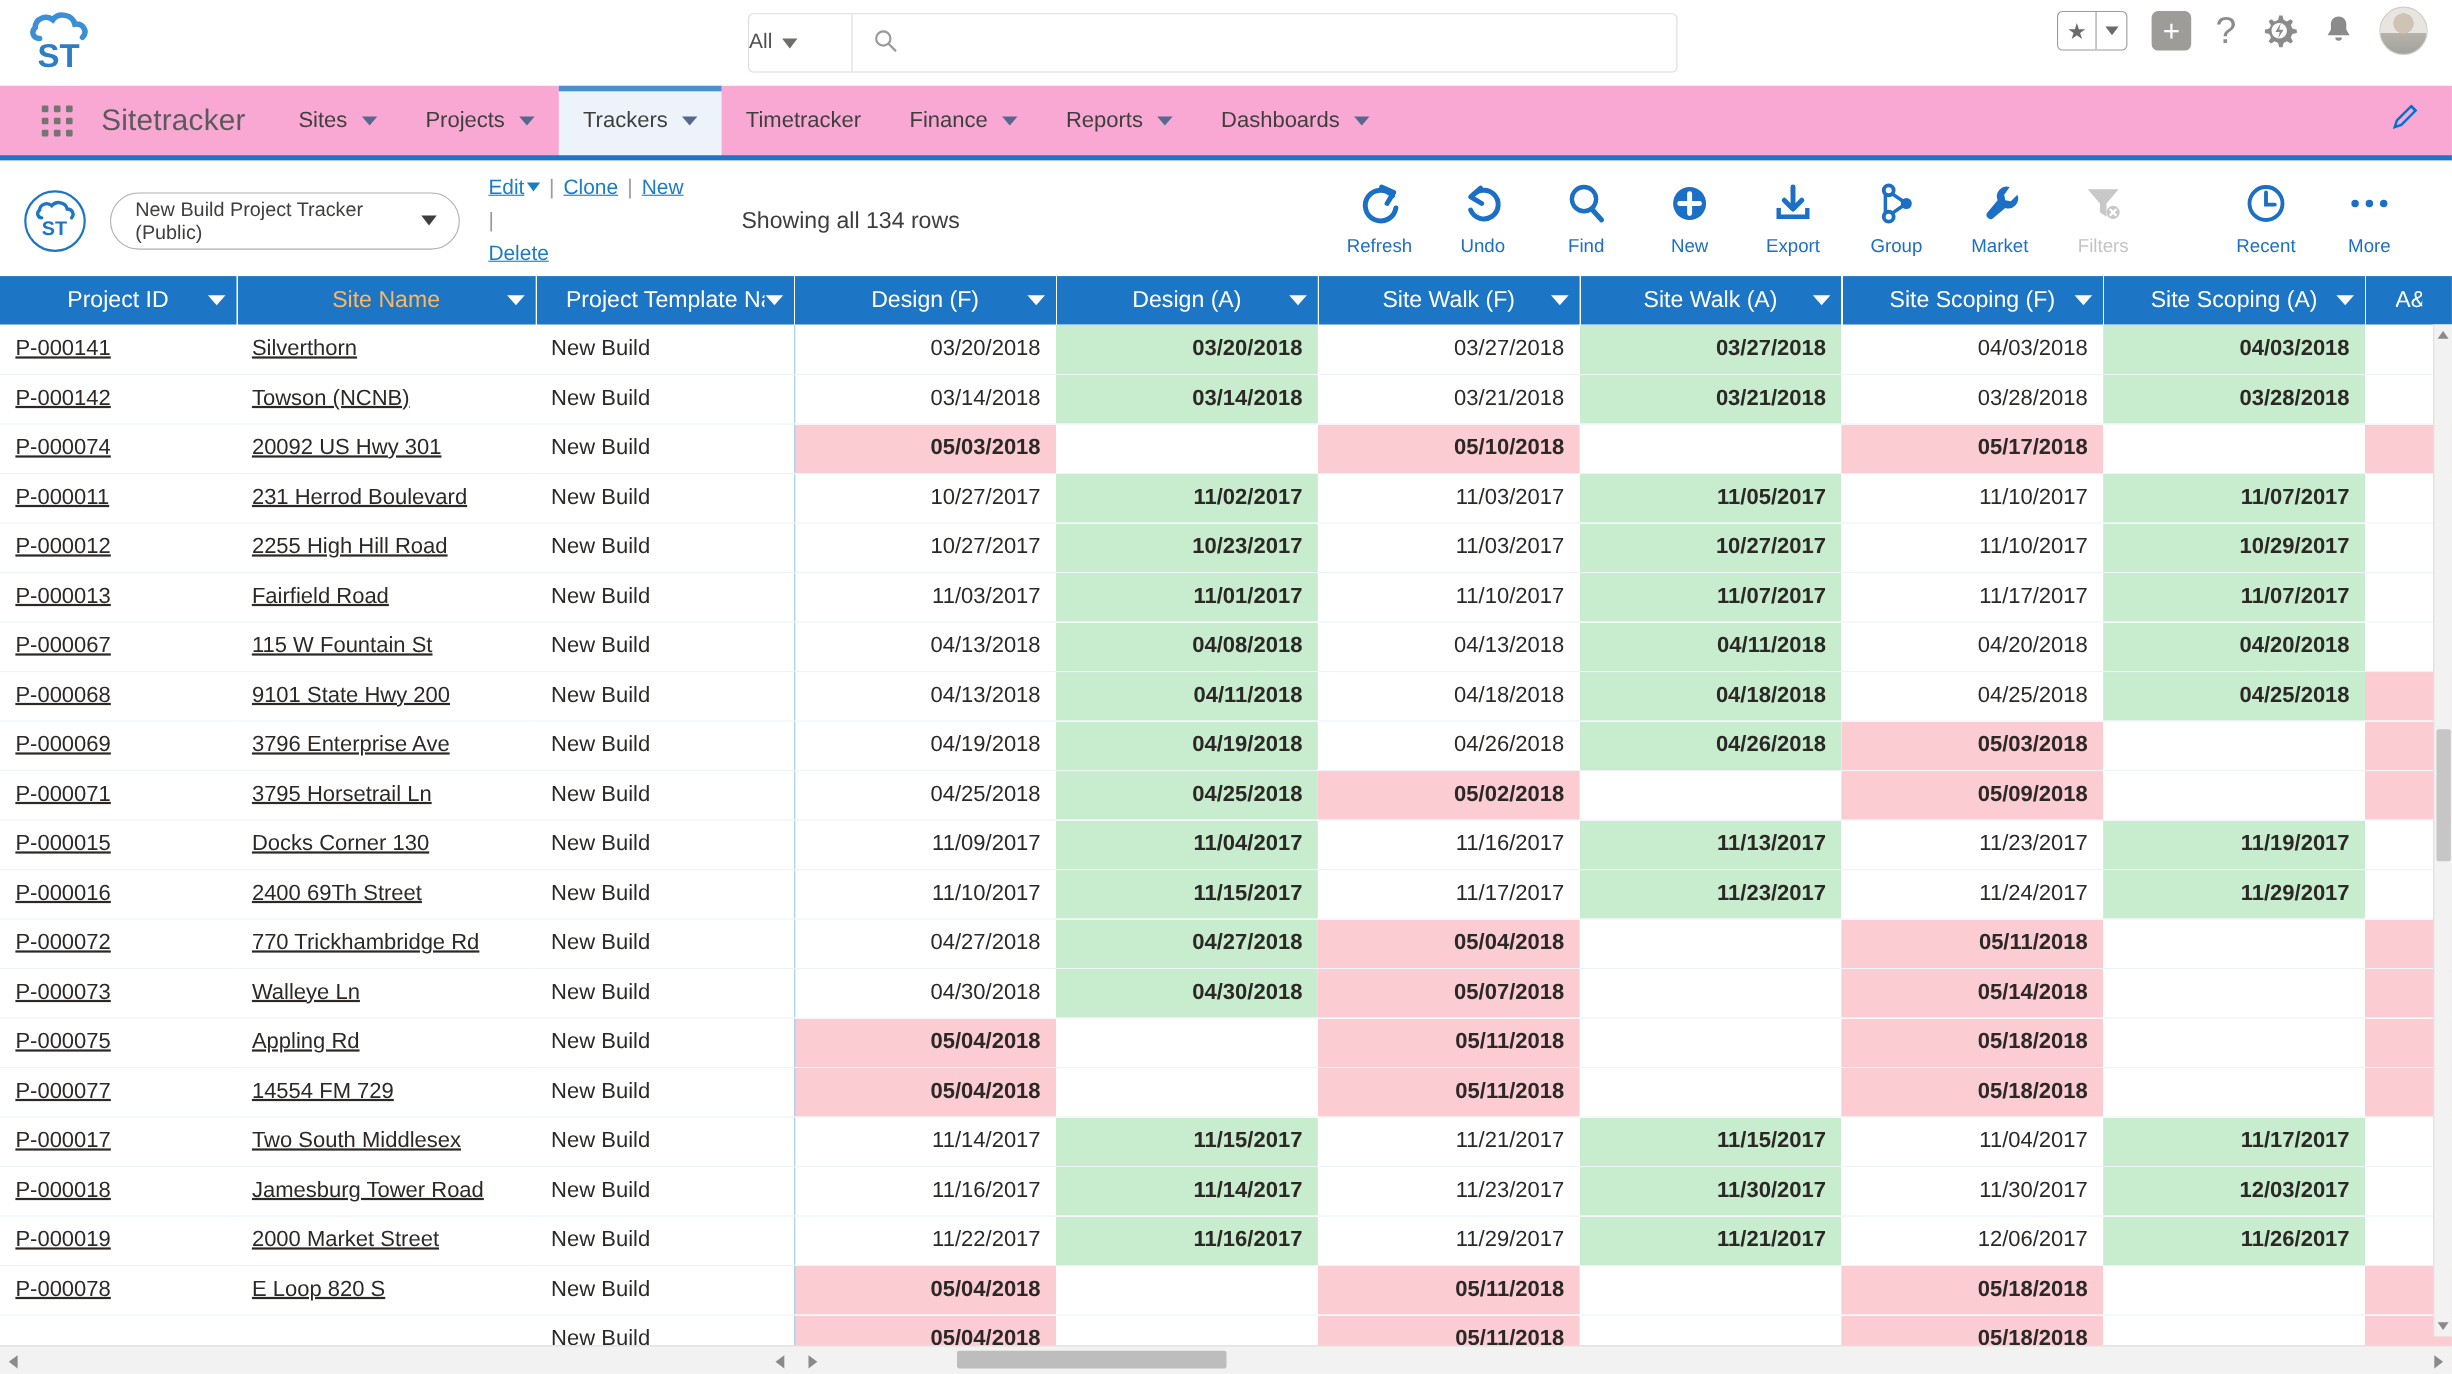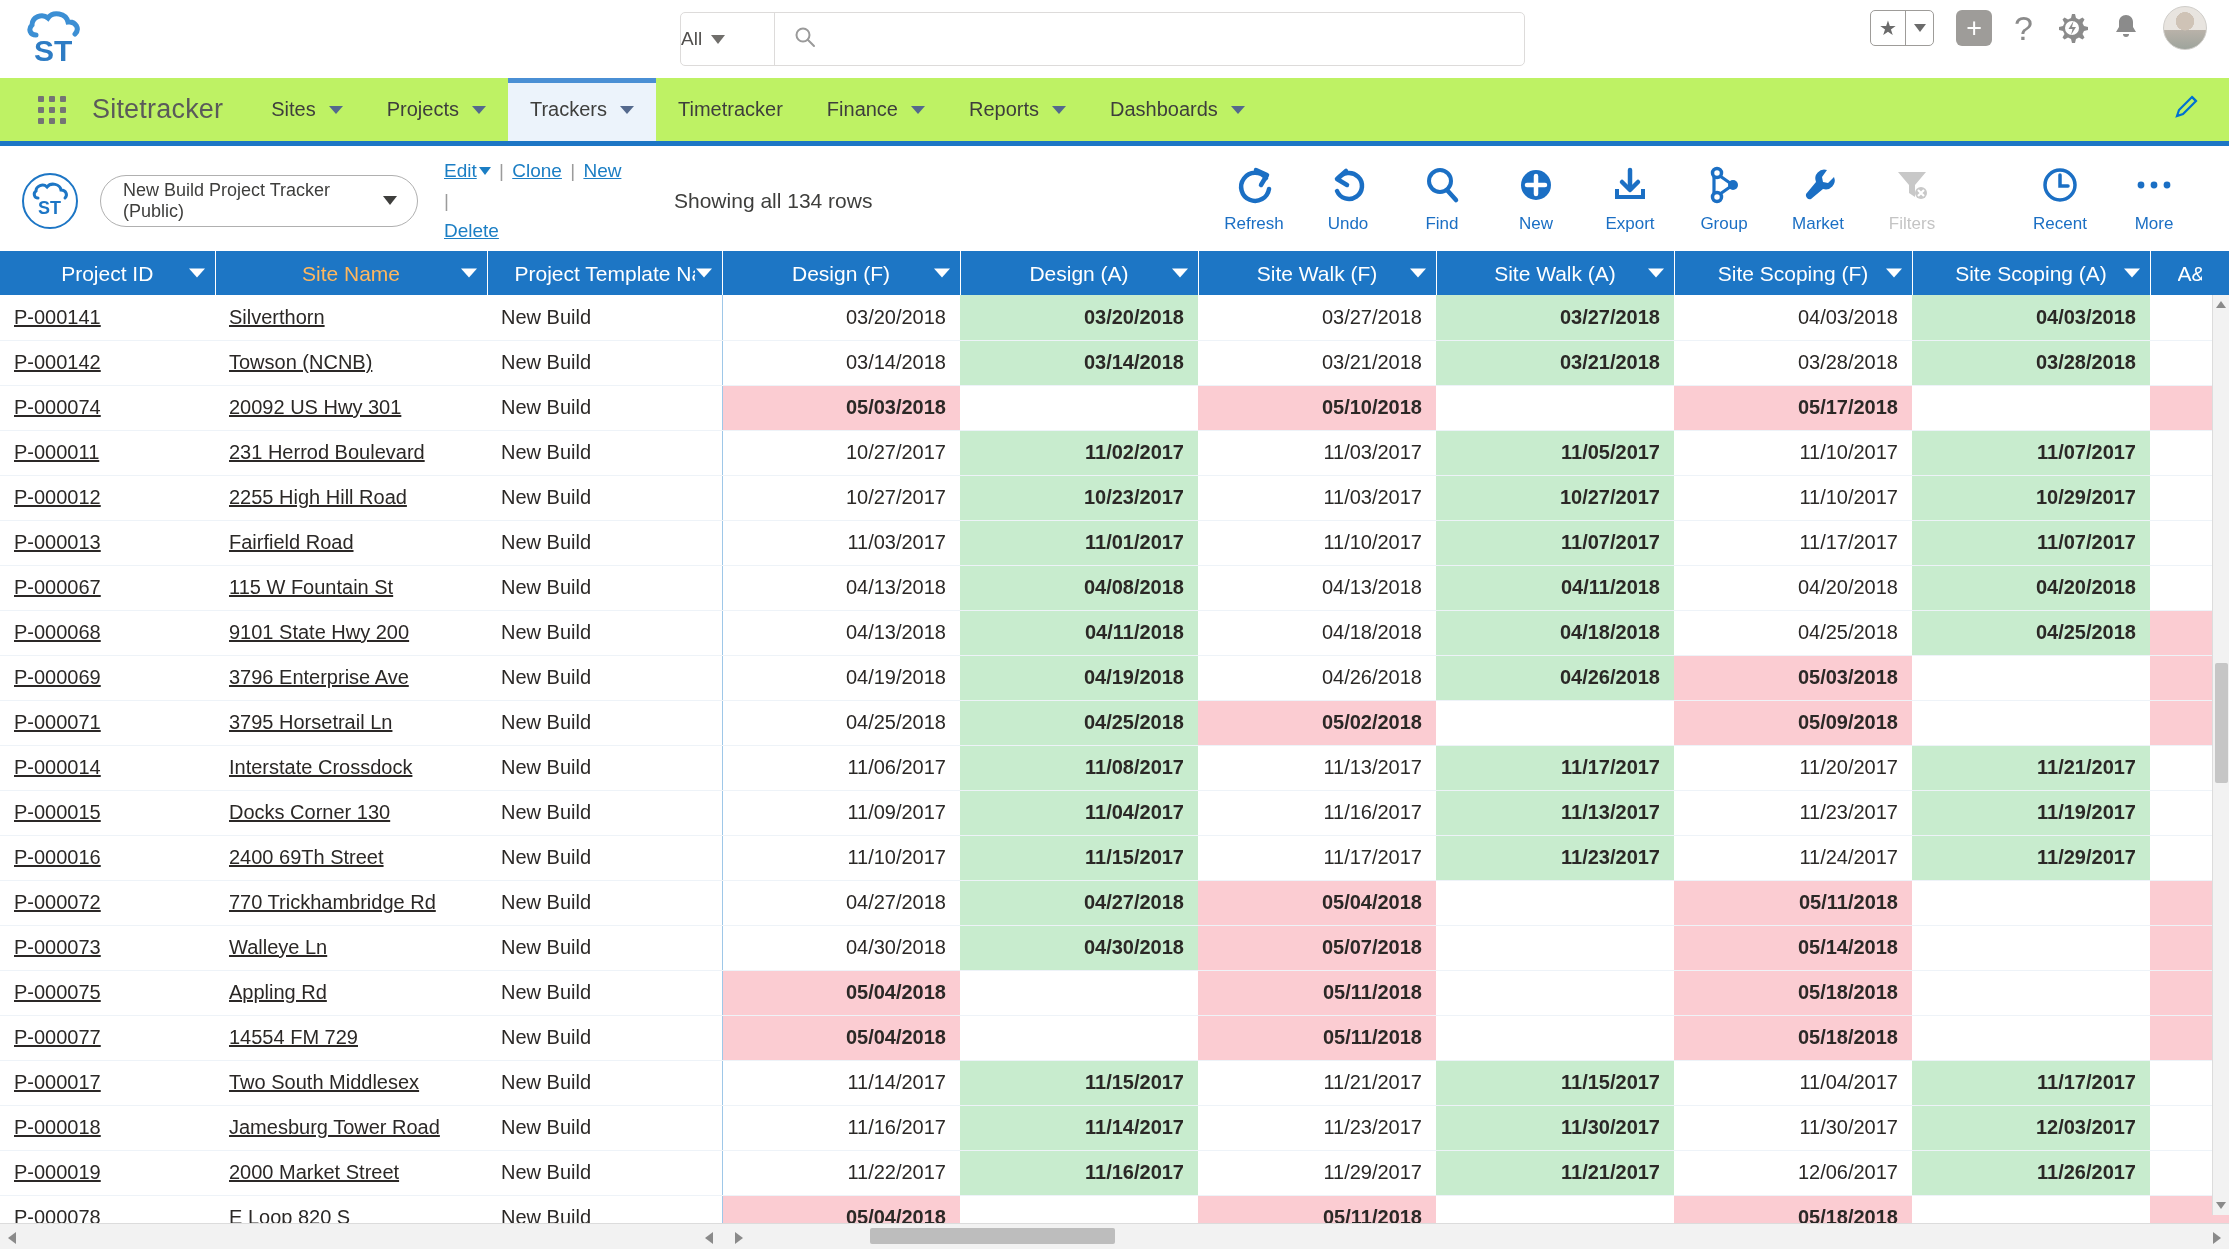--- a/index.html
+++ b/index.html
@@ -42,21 +42,21 @@
   .hicon { color:#8b8b8b; display:flex; align-items:center; justify-content:center; }
   .avatar {
     width:44px;height:44px;border-radius:50%;
     background: radial-gradient(circle at 50% 34%, #cfc3b6 0 26%, transparent 27%), linear-gradient(180deg,#e8e4df 0 54%, #b9b2a9 55%, #9ea49c 100%);
     border:1px solid #cfcdc9; overflow:hidden;
   }
 
   
   .app-nav {
     height: 63px; display:flex; align-items:stretch; padding-left: 26px;
-    background:#bef264; position:relative;
+    background:#f9a8d4; position:relative;
   }
   .waffle { width:52px; display:flex; align-items:center; justify-content:center; }
   .waffle-grid { display:grid; grid-template-columns:repeat(3,6px); grid-gap:5px; }
   .waffle-grid i { width:6px;height:6px;background:#747474;border-radius:1px;display:block; }
   .app-name {
     display:flex; align-items:center; font-size:27px; color:#5a5a5a;
     padding: 0 26px 0 14px; font-weight:400; letter-spacing:.2px;
   }
   .nav-item {
     display:flex; align-items:center; gap:13px; padding: 0 22px;
@@ -530,32 +530,20 @@
             <td class="c-tpl">New Build</td>
             <td class="c-date sep-left">04/25/2018</td>
             <td class="c-date cell-green">04/25/2018</td>
             <td class="c-date cell-red">05/02/2018</td>
             <td class="c-date"></td>
             <td class="c-date cell-red">05/09/2018</td>
             <td class="c-date"></td>
             <td class="c-date cell-red"></td>
           </tr>
           <tr>
-            <td class="c-id"><a>P-000014</a></td>
-            <td class="c-name"><a>Interstate Crossdock</a></td>
-            <td class="c-tpl">New Build</td>
-            <td class="c-date sep-left">11/06/2017</td>
-            <td class="c-date cell-green">11/08/2017</td>
-            <td class="c-date">11/13/2017</td>
-            <td class="c-date cell-green">11/17/2017</td>
-            <td class="c-date">11/20/2017</td>
-            <td class="c-date cell-green">11/21/2017</td>
-            <td class="c-date"></td>
-          </tr>
-          <tr>
             <td class="c-id"><a>P-000015</a></td>
             <td class="c-name"><a>Docks Corner 130</a></td>
             <td class="c-tpl">New Build</td>
             <td class="c-date sep-left">11/09/2017</td>
             <td class="c-date cell-green">11/04/2017</td>
             <td class="c-date">11/16/2017</td>
             <td class="c-date cell-green">11/13/2017</td>
             <td class="c-date">11/23/2017</td>
             <td class="c-date cell-green">11/19/2017</td>
             <td class="c-date"></td>

